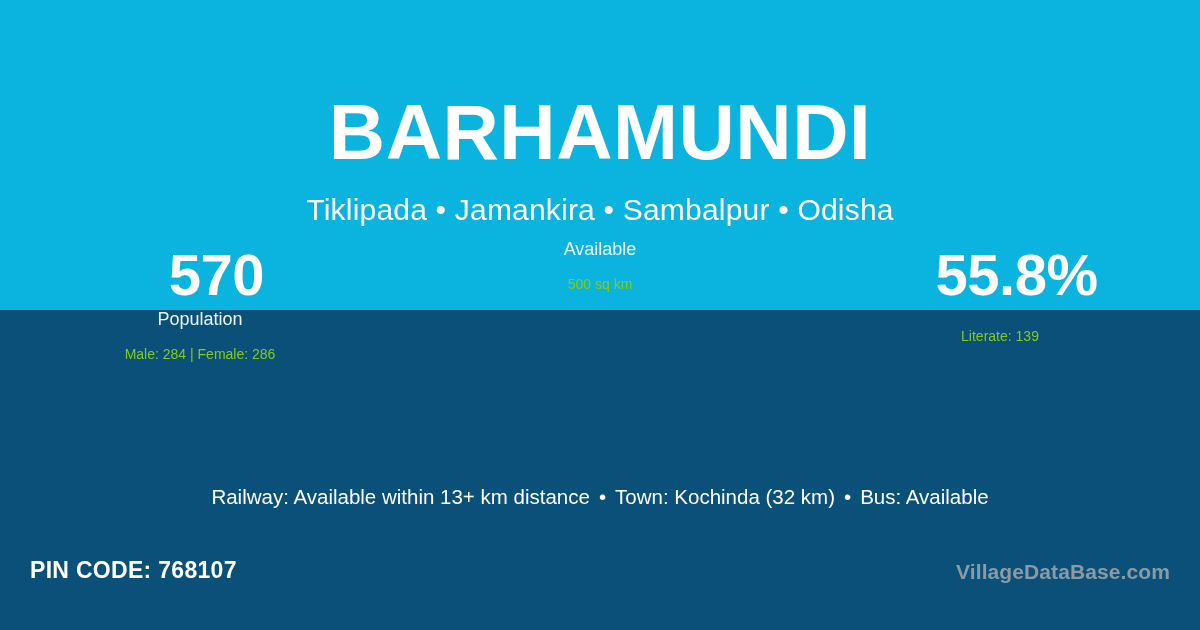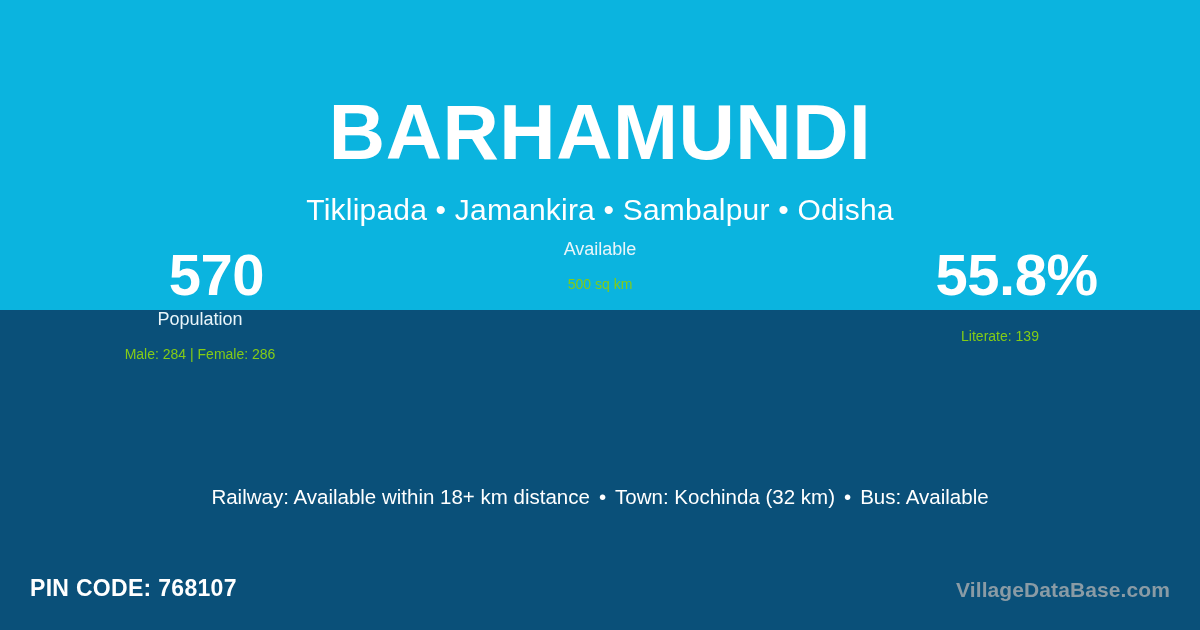--- a/index.html
+++ b/index.html
@@ -122,21 +122,21 @@
 
   .info-sep {
     padding:0 9px;
     color:#ffffff;
   }
 
   
   .footer {
     position:absolute;
     left:0;
-    top:573px;
+    top:555px;
     width:1200px;
     height:53px;
     z-index:3;
   }
 
   .pin-code {
     position:absolute;
     left:30px;
     top:4px;
     font-size:23px;
@@ -183,21 +183,21 @@
     </div>
 
     <div class="stat">
       <div class="stat-value">55.8%</div>
       <div class="stat-sub">Literate: 139</div>
     </div>
 
   </div>
 
   <div class="info-line">
-    <span>Railway: Available within 18+ km distance</span><span class="info-sep">•</span><span>Town: Kochinda (32 km)</span><span class="info-sep">•</span><span>Bus: Available</span>
+    <span>Railway: Available within 13+ km distance</span><span class="info-sep">•</span><span>Town: Kochinda (32 km)</span><span class="info-sep">•</span><span>Bus: Available</span>
   </div>
 
   <div class="footer">
     <div class="pin-code">PIN CODE: 768107</div>
     <div class="brand">VillageDataBase.com</div>
   </div>
 
 </div>
 
 </body></html>

